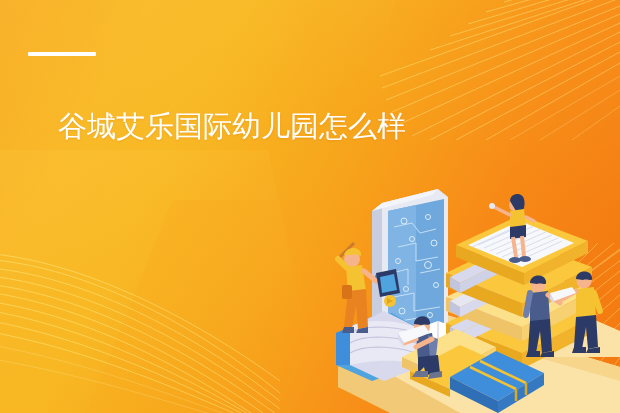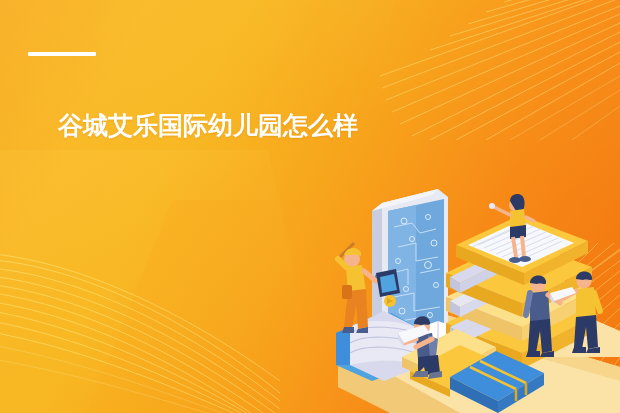--- a/index.html
+++ b/index.html
@@ -41,22 +41,22 @@
   #lines-topright{right:0;top:-10px;}
   #lines-bottomleft{left:-20px;bottom:-20px;}
   #lines-right{right:-10px;bottom:-30px;}
 
   #accent-rule{
     position:absolute;left:28px;top:52px;width:68px;height:4px;
     background:#FFFFFF;border-radius:1px;
   }
   #headline{
     position:absolute;left:58px;top:108px;
-    color:#FFFFFF;font-size:25px;line-height:36px;
-    font-weight:bold;letter-spacing:0px;white-space:nowrap;
+    color:#FFFFFF;font-size:29px;line-height:36px;
+    font-weight:normal;letter-spacing:0px;white-space:nowrap;
     text-shadow:0 1px 2px rgba(180,90,0,.18);
   }
   #illustration{
     position:absolute;right:0px;bottom:0px;width:300px;height:232px;
   }
   #illustration svg{display:block;width:300px;height:232px;}
 </style>
 </head>
 <body>
 

